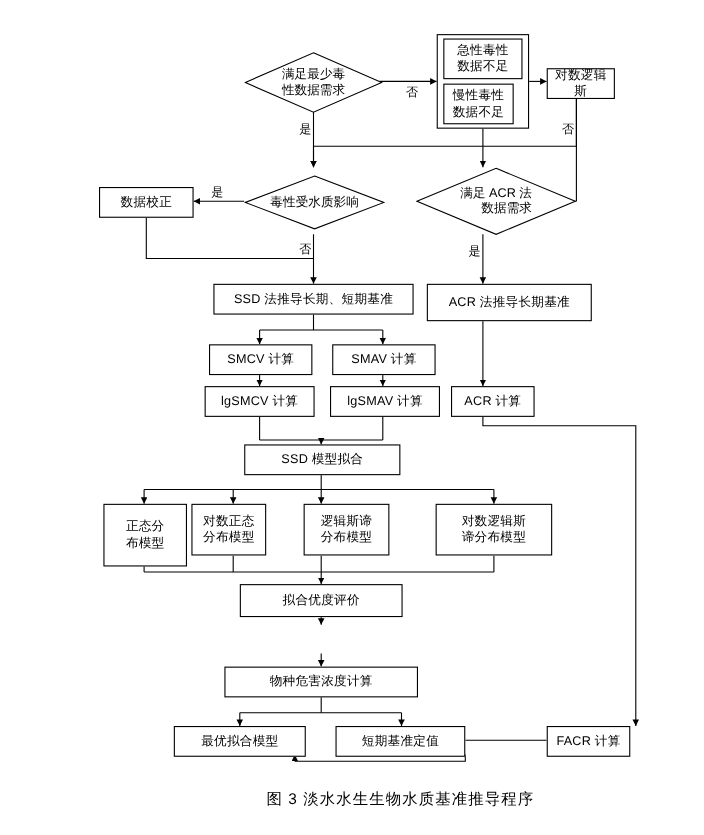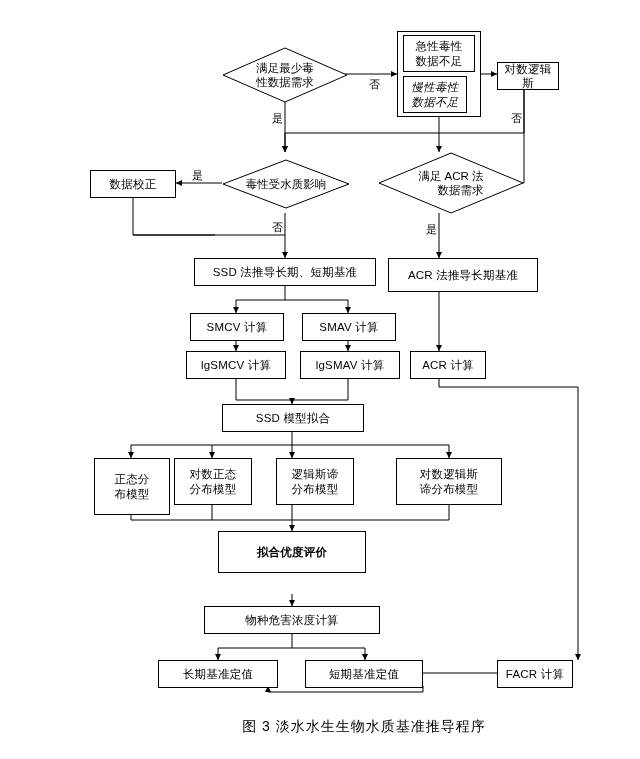--- a/index.html
+++ b/index.html
@@ -173,21 +173,21 @@
       <path d="M423,686 L423,692 L268,692"></path>
       <path d="M268,692 L268,686" marker-end="url(#arrow)"></path>
     </g>
   </svg>
 
   <div class="group-box" style="left:397px; top:31px; width:84px; height:86px;"></div>
 
   <div class="node" style="left:403px; top:35px; width:72px; height:37px;">急性毒性
 数据不足</div>
 
-  <div class="node" style="left:403px; top:76px; width:64px; height:37px;font-style:italic;">慢性毒性
+  <div class="node" style="left:403px; top:76px; width:64px; height:37px;">慢性毒性
 数据不足</div>
 
   <div class="node" style="left:497px; top:62px; width:62px; height:24px;">对数逻辑斯</div>
 
   <div class="diamond-wrap" style="left:222px; top:47px; width:126px; height:56px;">
     <svg class="dshape" viewBox="0 0 126 56">
       <polygon points="63,1 125,28 63,55 1,28" fill="#fff" stroke="#000" stroke-width="1"></polygon>
     </svg>
     <div class="dlabel">满足最少毒
 性数据需求</div>
@@ -228,29 +228,29 @@
   <div class="node" style="left:302px; top:313px; width:94px; height:26px;">SMAV 计算</div>
 
   <div class="node" style="left:186px; top:351px; width:100px; height:26px;">lgSMCV 计算</div>
   <div class="node" style="left:300px; top:351px; width:100px; height:26px;">lgSMAV 计算</div>
   <div class="node" style="left:410px; top:351px; width:76px; height:26px;">ACR 计算</div>
 
   <div class="node" style="left:222px; top:404px; width:142px; height:26px;">SSD 模型拟合</div>
 
   <div class="node" style="left:94px; top:458px; width:76px; height:57px;">正态分
 布模型</div>
-  <div class="node" style="left:174px; top:458px; width:78px; height:47px;">对数正态
+  <div class="node" style="left:174px; top:458px; width:68px; height:47px;">对数正态
 分布模型</div>
   <div class="node" style="left:256px; top:458px; width:78px; height:47px;margin-left:20px;">逻辑斯谛
 分布模型</div>
   <div class="node" style="left:396px; top:458px; width:106px; height:47px;">对数逻辑斯
 谛分布模型</div>
 
-  <div class="node" style="left:218px; top:531px; width:148px; height:42px;font-weight:bold;">拟合优度评价</div>
+  <div class="node" style="left:218px; top:531px; width:148px; height:30px;">拟合优度评价</div>
   <div class="node" style="left:204px; top:606px; width:176px; height:26px;">物种危害浓度计算</div>
 
-  <div class="node" style="left:158px; top:660px; width:120px; height:26px;">长期基准定值</div>
+  <div class="node" style="left:158px; top:660px; width:120px; height:26px;">最优拟合模型</div>
   <div class="node" style="left:305px; top:660px; width:118px; height:26px;">短期基准定值</div>
   <div class="node" style="left:497px; top:660px; width:76px; height:26px;">FACR 计算</div>
 
   <div class="caption" style="top:718px;">图 3   淡水水生生物水质基准推导程序</div>
 
 </div>
 
 </body></html>

